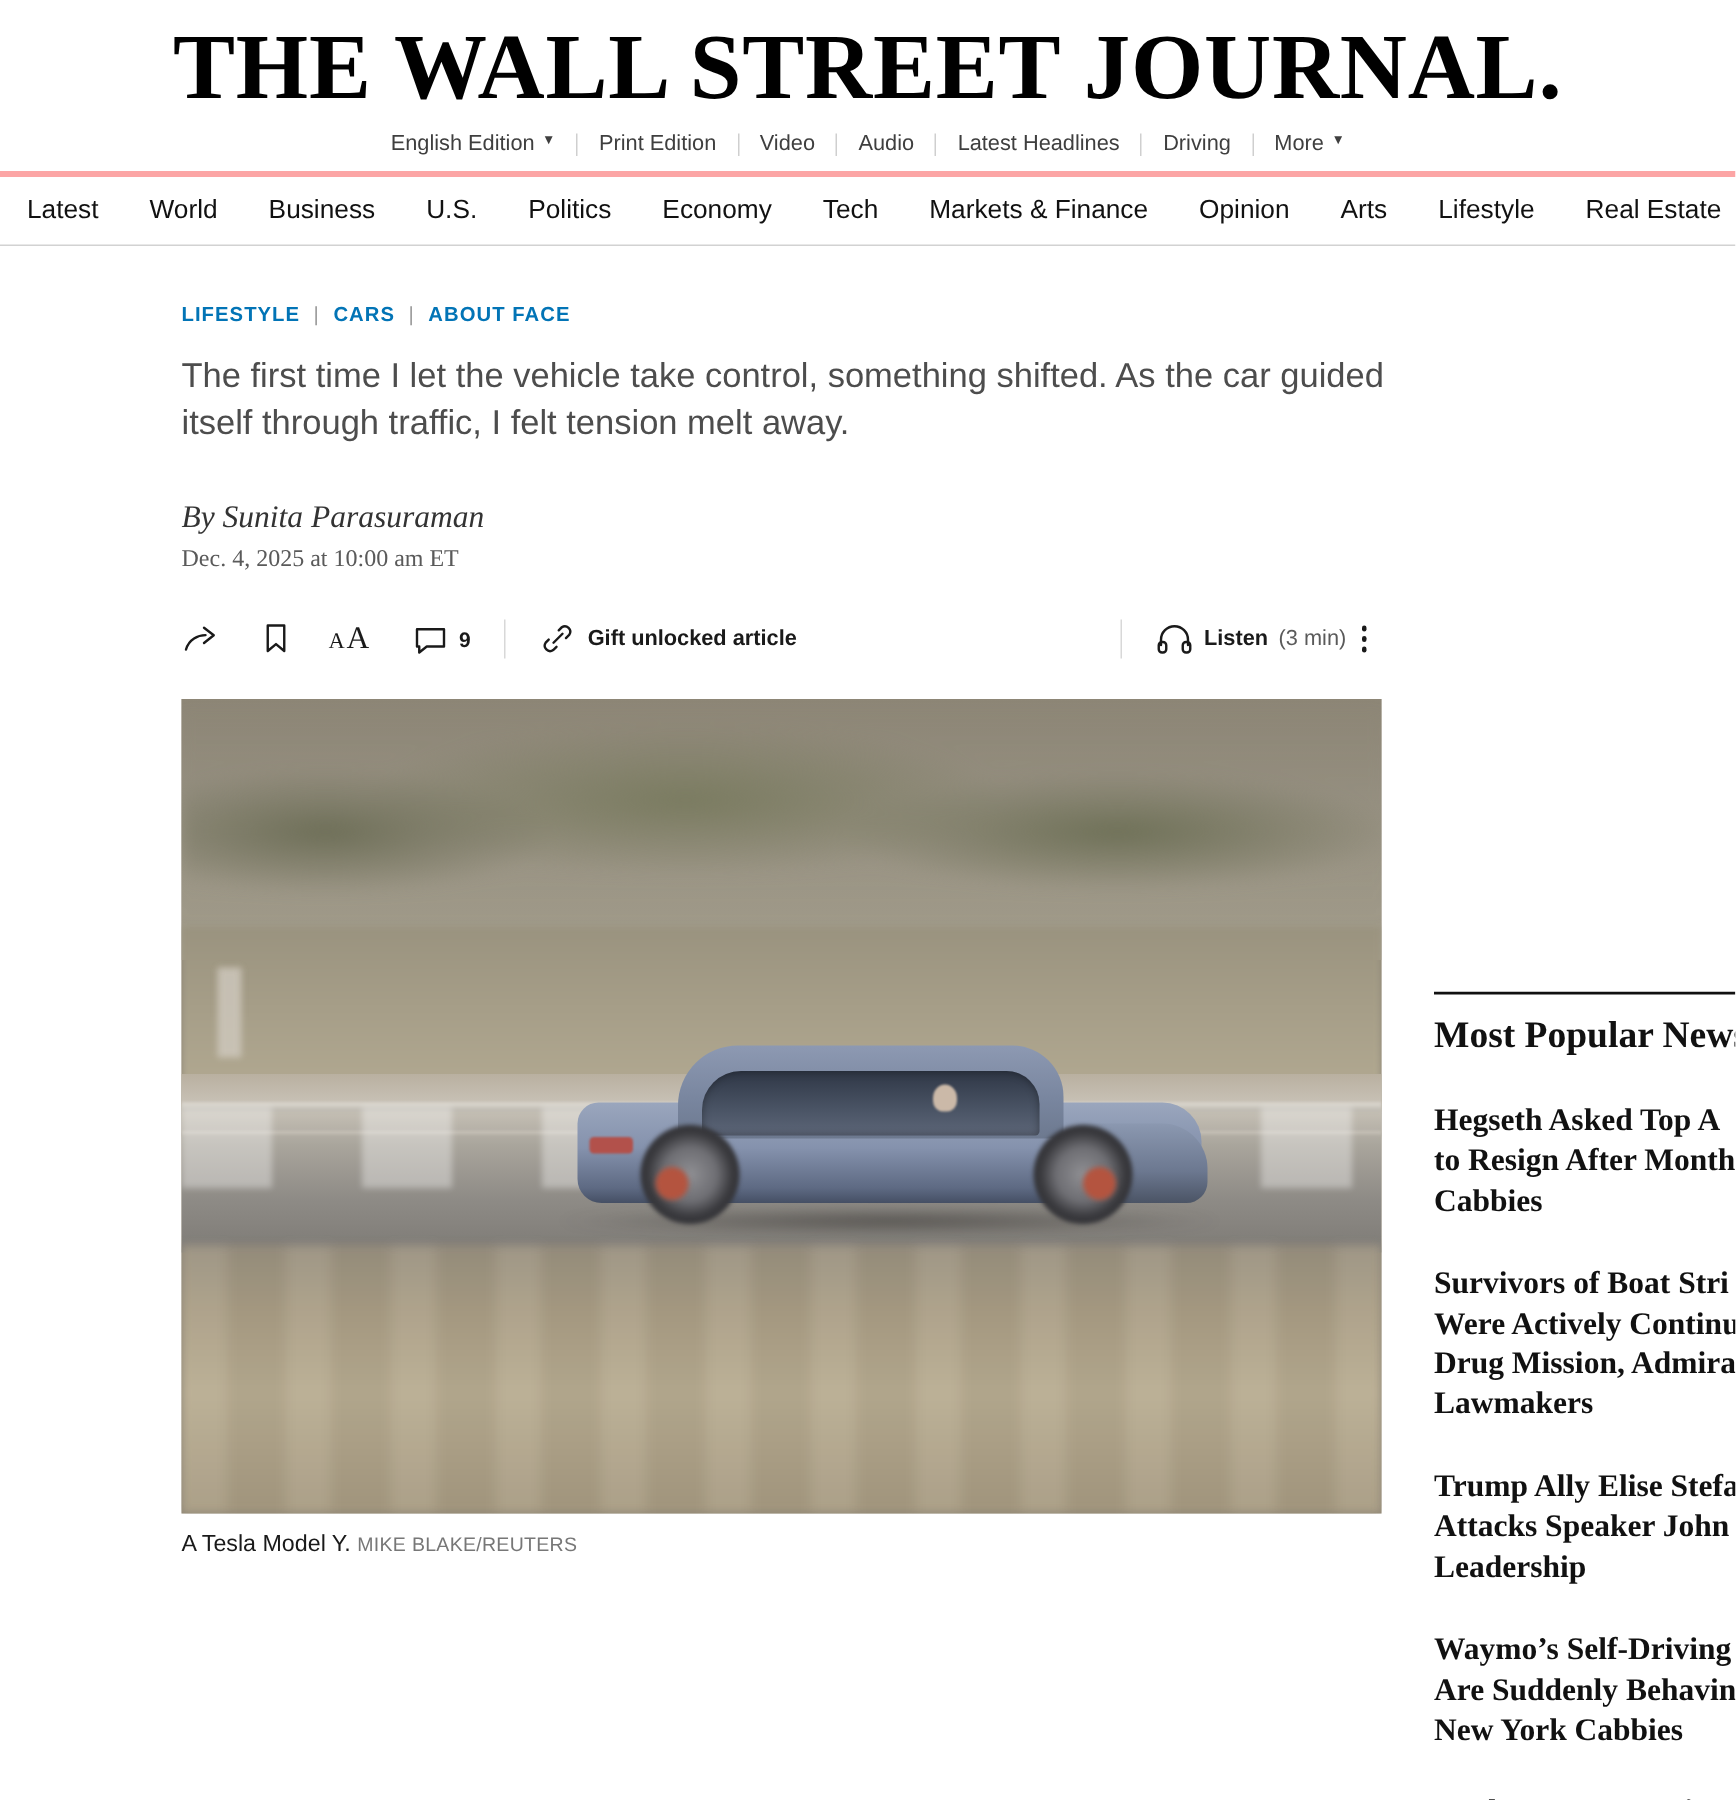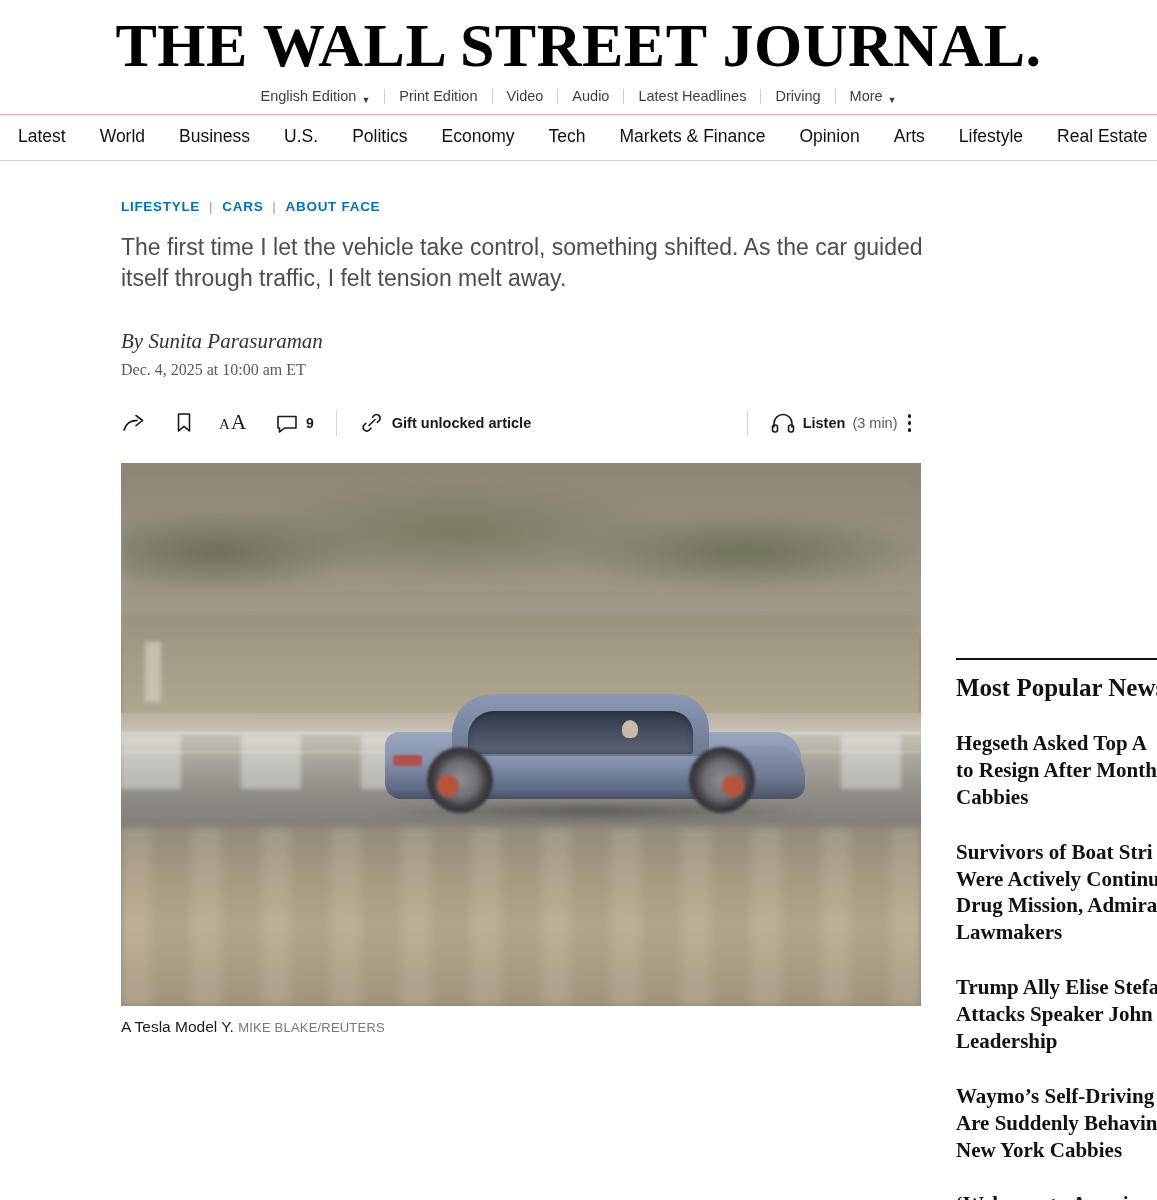--- a/index.html
+++ b/index.html
@@ -41,39 +41,39 @@
     gap: 0;
     font-size: 14.5px;
     color: #3f3f3f;
     padding: 6px 0 10px 0;
   }
   .edition-bar .item {
     padding: 0 14px;
     white-space: nowrap;
     position: relative;
     display: flex;
-    align-items: flex-end;
+    align-items: flex-start;
     gap: 5px;
   }
   .edition-bar .sep {
     width: 1px;
     height: 15px;
     background: #cfcfcf;
   }
   .caret {
     display: inline-block;
     font-size: 9px;
     line-height: 1;
     transform: translateY(1px);
     color: #3f3f3f;
   }
 
   
   .nav-wrap {
-    border-top: 1px solid #fca5a5;
+    border-top: 4px solid #fca5a5;
     border-bottom: 1px solid #d2d2d2;
     width: 100%;
   }
   .nav {
     display: flex;
     align-items: center;
     gap: 0;
     padding: 11px 0 13px 14px;
     font-size: 17.5px;
     color: #111;

